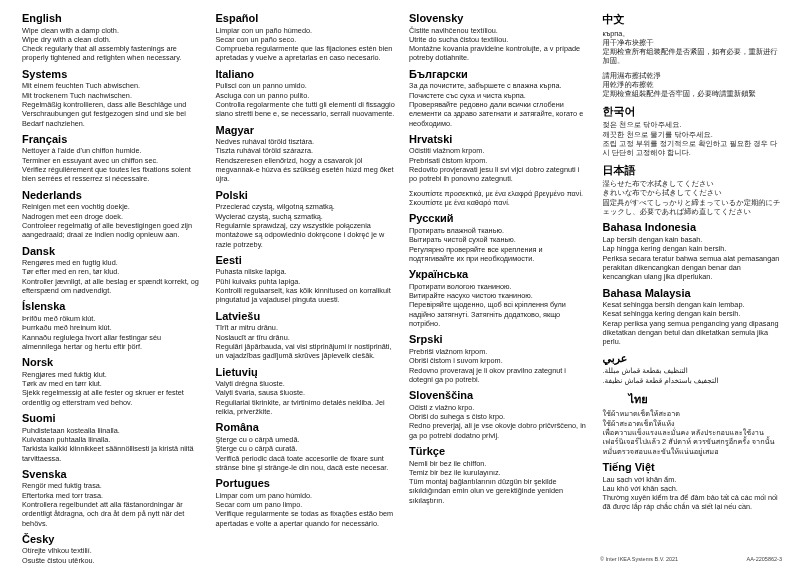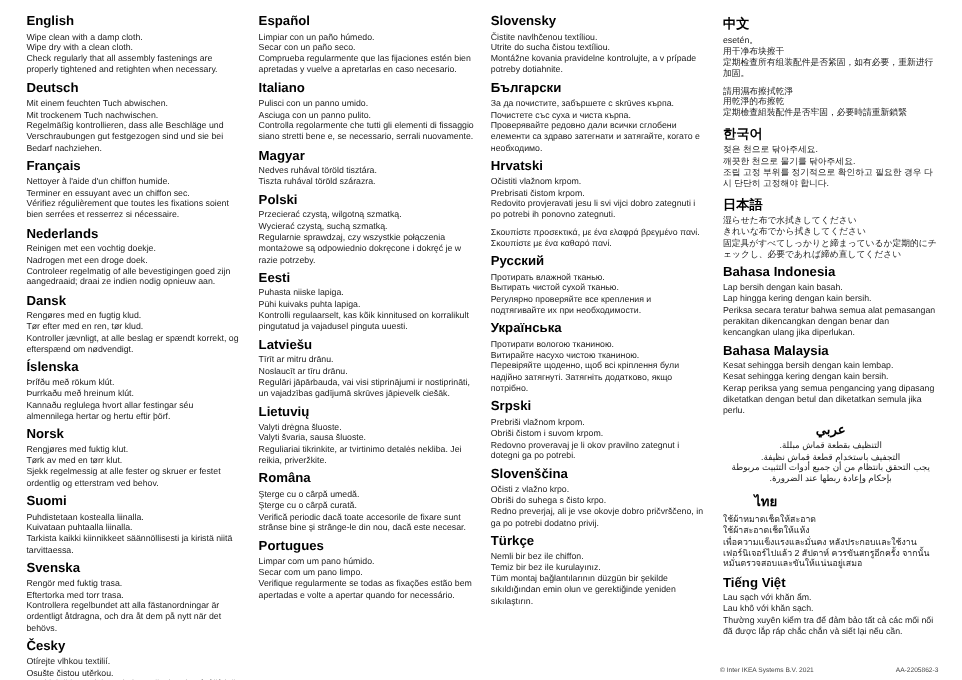--- a/index.html
+++ b/index.html
@@ -37,21 +37,21 @@
     color: #000000;
   }
   .section p {
     font-size: 7.3px;
     line-height: 1.28;
     margin: 0;
     color: #1a1a1a;
   }
   .section.rtl {
     direction: rtl;
-    text-align: center;
+    text-align: left;
   }
   .title-indent {
     margin-left: 26px !important;
   }
   .footer {
     position: absolute;
     bottom: 5px;
     right: 20px;
     width: 182px;
     display: flex;
@@ -66,21 +66,21 @@
 
 <div class="page" id="columns">
     <div class="column">
       <section class="section">
         <h2>English</h2>
         <p>Wipe clean with a damp cloth.</p>
         <p>Wipe dry with a clean cloth.</p>
         <p>Check regularly that all assembly fastenings are properly tightened and retighten when necessary.</p>
       </section>
       <section class="section">
-        <h2>Deutsch</h2>
+        <h2>Systems</h2>
         <p>Mit einem feuchten Tuch abwischen.</p>
         <p>Mit trockenem Tuch nachwischen.</p>
         <p>Regelmäßig kontrollieren, dass alle Beschläge und Verschraubungen gut festgezogen sind und sie bei Bedarf nachziehen.</p>
       </section>
       <section class="section">
         <h2>Français</h2>
         <p>Nettoyer à l'aide d'un chiffon humide.</p>
         <p>Terminer en essuyant avec un chiffon sec.</p>
         <p>Vérifiez régulièrement que toutes les fixations soient bien serrées et resserrez si nécessaire.</p>
       </section>
@@ -137,20 +137,21 @@
       <section class="section">
         <h2>Italiano</h2>
         <p>Pulisci con un panno umido.</p>
         <p>Asciuga con un panno pulito.</p>
         <p>Controlla regolarmente che tutti gli elementi di fissaggio siano stretti bene e, se necessario, serrali nuovamente.</p>
       </section>
       <section class="section">
         <h2>Magyar</h2>
         <p>Nedves ruhával töröld tisztára.</p>
         <p>Tiszta ruhával töröld szárazra.</p>
+        <p>Rendszeresen ellenőrizd, hogy a csavarok jól megvannak-e húzva és szükség esetén húzd meg őket újra.</p>
       </section>
       <section class="section">
         <h2>Polski</h2>
         <p>Przecierać czystą, wilgotną szmatką.</p>
         <p>Wycierać czystą, suchą szmatką.</p>
         <p>Regularnie sprawdzaj, czy wszystkie połączenia montażowe są odpowiednio dokręcone i dokręć je w razie potrzeby.</p>
       </section>
       <section class="section">
         <h2>Eesti</h2>
         <p>Puhasta niiske lapiga.</p>
@@ -184,21 +185,21 @@
     </div>
     <div class="column">
       <section class="section">
         <h2>Slovensky</h2>
         <p>Čistite navlhčenou textíliou.</p>
         <p>Utrite do sucha čistou textíliou.</p>
         <p>Montážne kovania pravidelne kontrolujte, a v prípade potreby dotiahnite.</p>
       </section>
       <section class="section">
         <h2>Български</h2>
-        <p>За да почистите, забършете с skrūves кърпа.</p>
+        <p>За да почистите, забършете с влажна кърпа.</p>
         <p>Почистете със суха и чиста кърпа.</p>
         <p>Проверявайте редовно дали всички сглобени елементи са здраво затегнати и затягайте, когато е необходимо.</p>
       </section>
       <section class="section">
         <h2>Hrvatski</h2>
         <p>Očistiti vlažnom krpom.</p>
         <p>Prebrisati čistom krpom.</p>
         <p>Redovito provjeravati jesu li svi vijci dobro zategnuti i po potrebi ih ponovno zategnuti.</p>
       </section>
       <section class="section">
@@ -232,21 +233,21 @@
       <section class="section">
         <h2>Türkçe</h2>
         <p>Nemli bir bez ile chiffon.</p>
         <p>Temiz bir bez ile kurulayınız.</p>
         <p>Tüm montaj bağlantılarının düzgün bir şekilde sıkıldığından emin olun ve gerektiğinde yeniden sıkılaştırın.</p>
       </section>
     </div>
     <div class="column">
       <section class="section">
         <h2>中文</h2>
-        <p>esetén。</p>
+        <p>кърпа。</p>
         <p>用干净布块擦干</p>
         <p>定期检查所有组装配件是否紧固，如有必要，重新进行加固。</p>
       </section>
       <section class="section">
         <p>請用濕布擦拭乾淨</p>
         <p>用乾淨的布擦乾</p>
         <p>定期檢查組裝配件是否牢固，必要時請重新鎖緊</p>
       </section>
       <section class="section">
         <h2>한국어</h2>
@@ -269,21 +270,20 @@
       <section class="section">
         <h2>Bahasa Malaysia</h2>
         <p>Kesat sehingga bersih dengan kain lembap.</p>
         <p>Kesat sehingga kering dengan kain bersih.</p>
         <p>Kerap periksa yang semua pengancing yang dipasang diketatkan dengan betul dan diketatkan semula jika perlu.</p>
       </section>
       <section class="section rtl">
         <h2>عربي</h2>
         <p>التنظيف بقطعة قماش مبللة.</p>
         <p>التجفيف باستخدام قطعة قماش نظيفة.</p>
-        <p>يجب التحقق بانتظام من أن جميع أدوات التثبيت مربوطة بإحكام وإعادة ربطها عند الضرورة.</p>
       </section>
       <section class="section">
         <h2 class="title-indent">ไทย</h2>
         <p>ใช้ผ้าหมาดเช็ดให้สะอาด</p>
         <p>ใช้ผ้าสะอาดเช็ดให้แห้ง</p>
         <p>เพื่อความแข็งแรงและมั่นคง หลังประกอบและใช้งานเฟอร์นิเจอร์ไปแล้ว 2 สัปดาห์ ควรขันสกรูอีกครั้ง จากนั้นหมั่นตรวจสอบและขันให้แน่นอยู่เสมอ</p>
       </section>
       <section class="section">
         <h2>Tiếng Việt</h2>
         <p>Lau sạch với khăn ẩm.</p>

